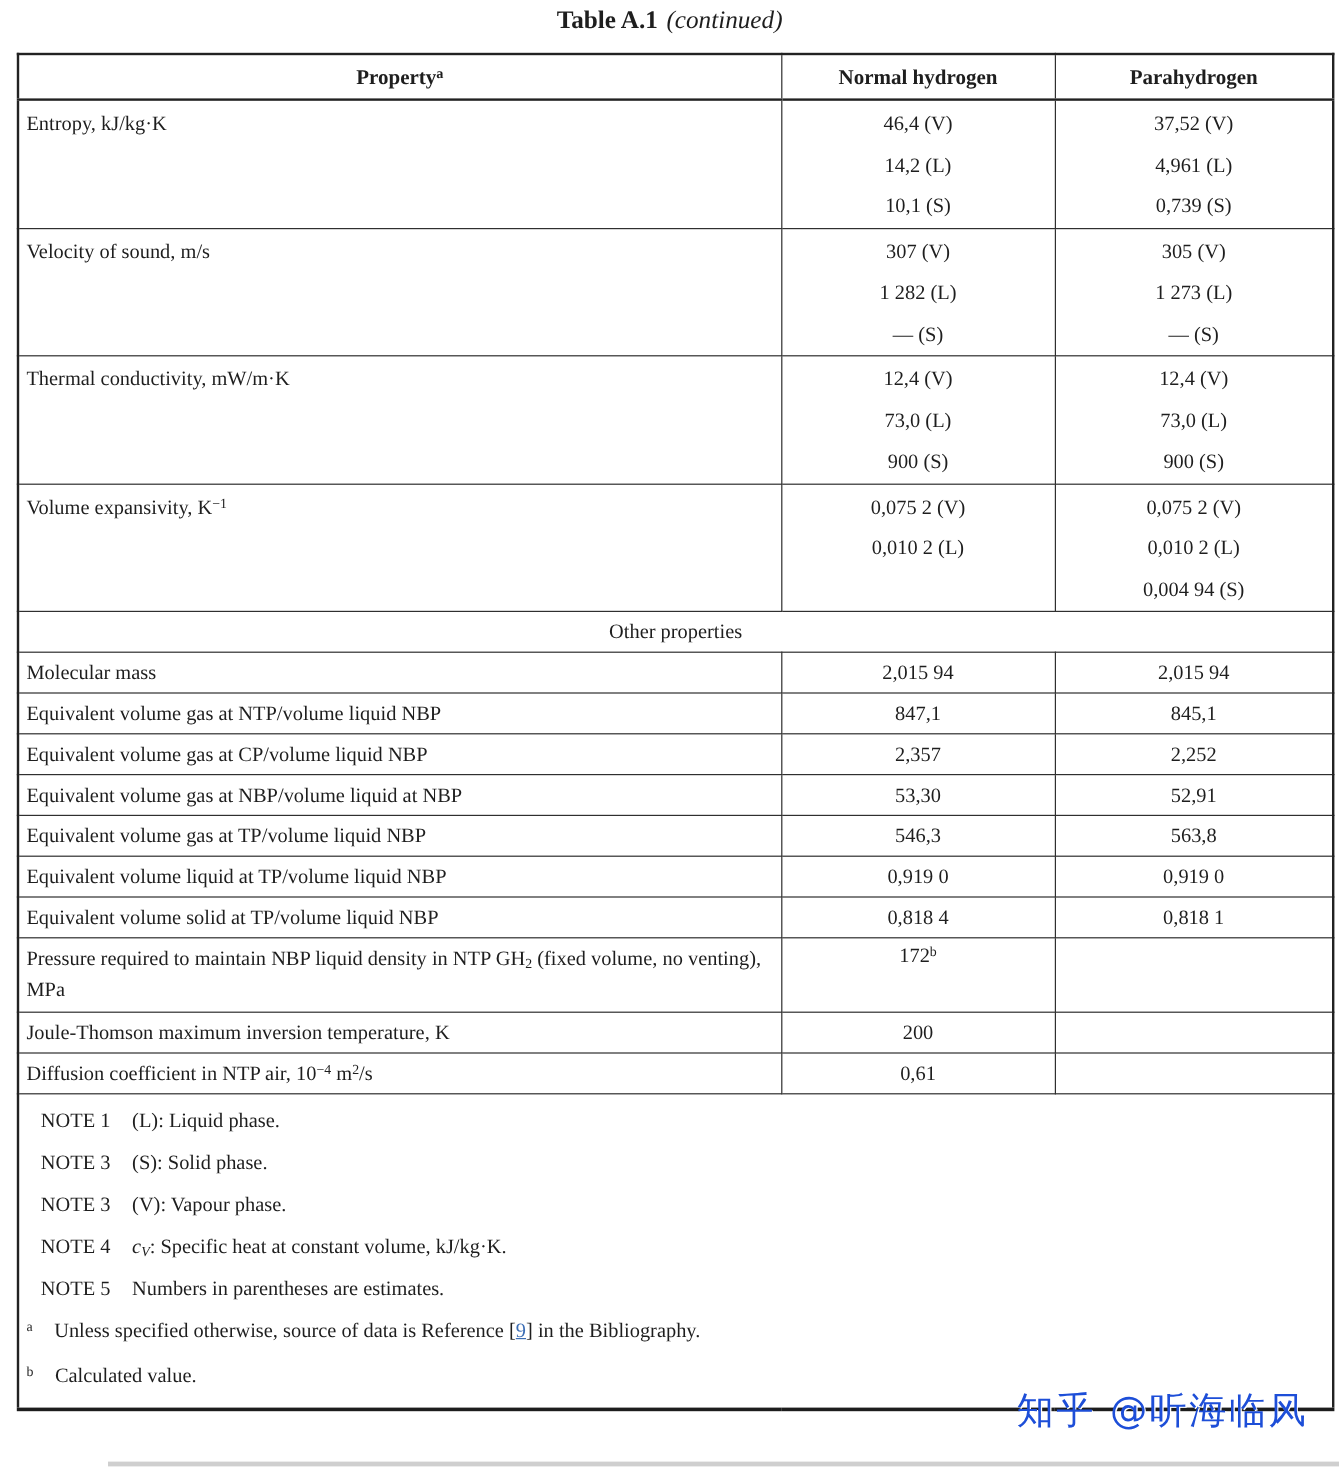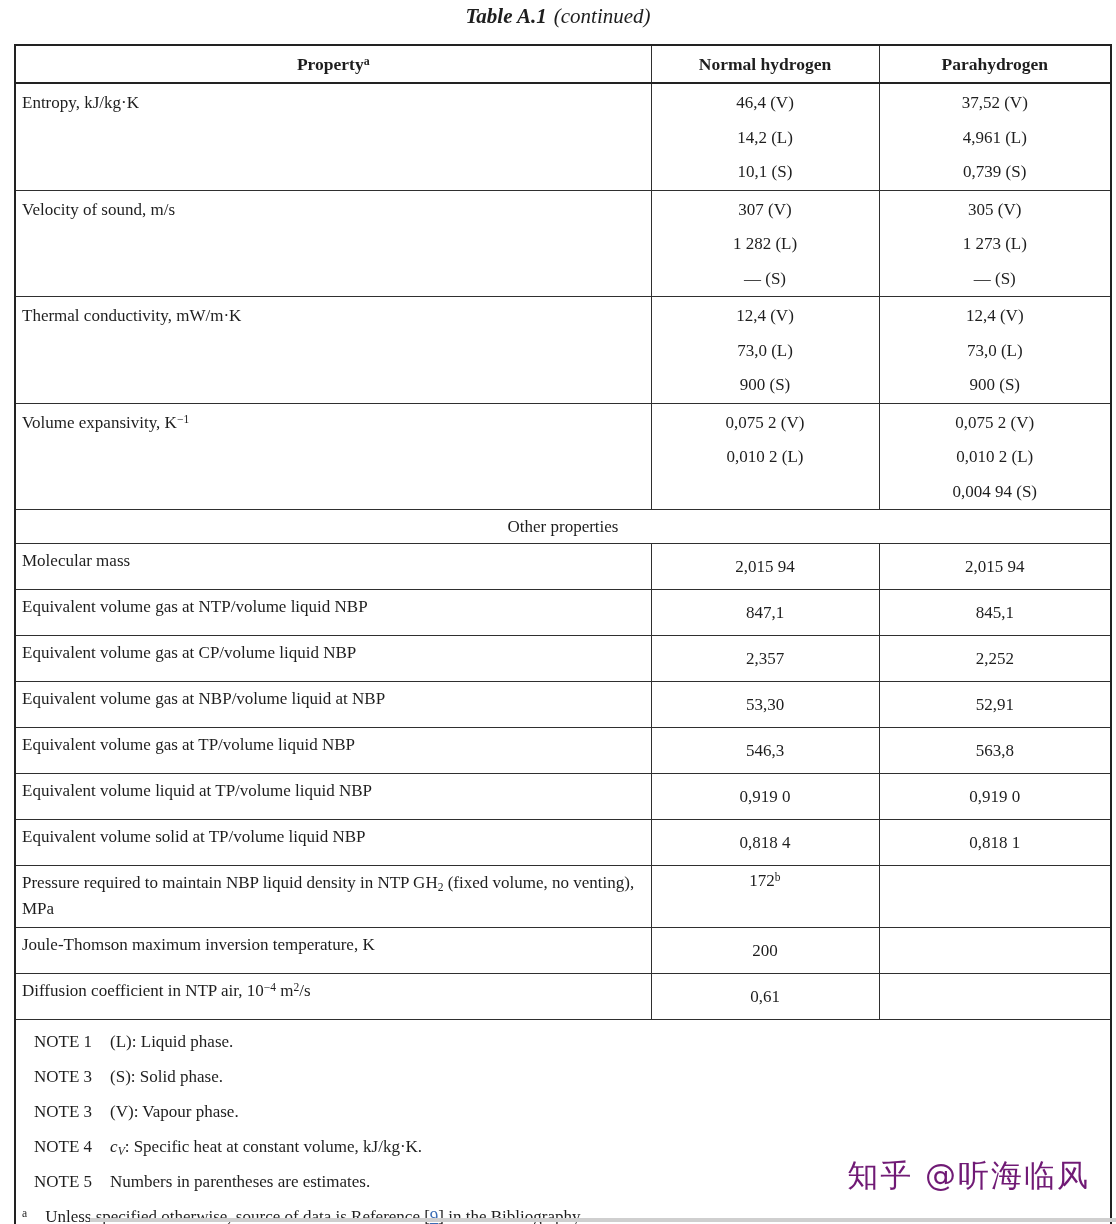--- a/index.html
+++ b/index.html
@@ -3,63 +3,63 @@
 <meta charset="utf-8">
 <style>
   html,body{margin:0;padding:0;}
   body{
     width:1116px;height:1224px;position:relative;overflow:hidden;
     background:#ffffff;color:#1e1e1e;
     font-family:"Liberation Serif","DejaVu Serif",serif;
     font-size:17px;
   }
   .title{position:absolute;top:4px;left:0;width:100%;text-align:center;font-size:21px;}
-  .title .tb{font-weight:bold;font-style:italic;}
+  .title .tb{font-weight:bold;}
   .title .ti{font-style:italic;margin-left:7px;}
 
   table.main{
     position:absolute;left:14px;top:44px;width:1096px;
     border-collapse:collapse;table-layout:fixed;
     border:2px solid #222222;
   }
   td,th{border:1px solid #2f2f2f;padding:0 8px;overflow:hidden;}
   thead th{
     height:36px;vertical-align:middle;text-align:center;
     font-weight:bold;font-size:17.5px;
     border-bottom:2px solid #222222;
   }
   td.prop{text-align:left;vertical-align:top;padding:4px 8px 2px 6px;line-height:27px;}
   td.val{text-align:center;}
   tr.grp td{vertical-align:top;}
   tr.grp td.val div{line-height:34.5px;}
   tr.grp td.prop{padding-top:5px;}
   td.stack{padding-top:2px;}
   tr.single td{height:33px;vertical-align:middle;}
-  tr.single td.prop{padding-top:0;padding-bottom:12px;margin-top:40px;}
+  tr.single td.prop{padding-top:0;padding-bottom:0;margin-top:40px;}
   tr.section td{height:33px;vertical-align:middle;text-align:center;}
   tr.tall td{height:55px;vertical-align:top;}
   tr.tall td.val{padding-top:5px;}
   tr.tall td.prop{padding-top:4px;line-height:26px;}
   td.notes{padding:4px 8px 6px 6px;vertical-align:top;border-bottom:3px solid #1d1d1d;}
   .note-line{line-height:35px;white-space:nowrap;margin-left:12px;}
   .nlabel{margin-right:18px;}
   .fn-line{line-height:36px;white-space:nowrap;}
   .fnmark{font-size:68%;position:relative;top:-0.45em;margin-right:6px;}
   .fn-text{margin-left:12px;}
 
   
   .rt-sup{font-size:68%;position:relative;top:-0.42em;line-height:0;}
   .rt-sub{font-size:68%;position:relative;top:0.28em;line-height:0;}
   .rt-i{font-style:italic;}
   .rt-isub{font-style:italic;font-size:68%;position:relative;top:0.28em;line-height:0;}
   .rt-link{color:#3b6db5;text-decoration:underline;cursor:pointer;}
 
   .watermark{
     position:absolute;top:1155px;right:26px;
-    font-size:31px;color:#701a75;letter-spacing:2px;
+    font-size:31px;color:#1d4ed8;letter-spacing:2px;
     text-shadow:1px 1px 0 #ffffff;
     font-family:"DejaVu Sans","Liberation Sans",sans-serif;
   }
   .page-edge{position:absolute;top:1218px;left:90px;width:1026px;height:4px;background:#cfcfcf;}
 </style>
 </head>
 <body>
 
 <div class="title">
   <span class="tb">Table A.1</span><span class="ti">(continued)</span>

